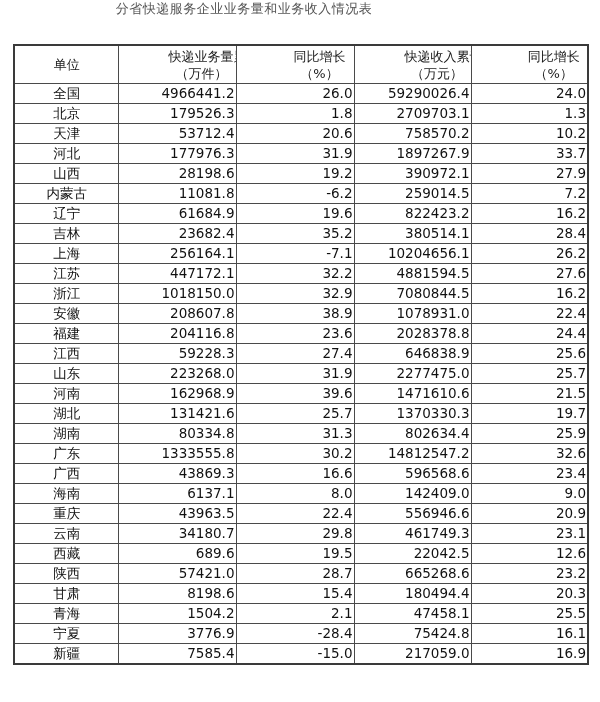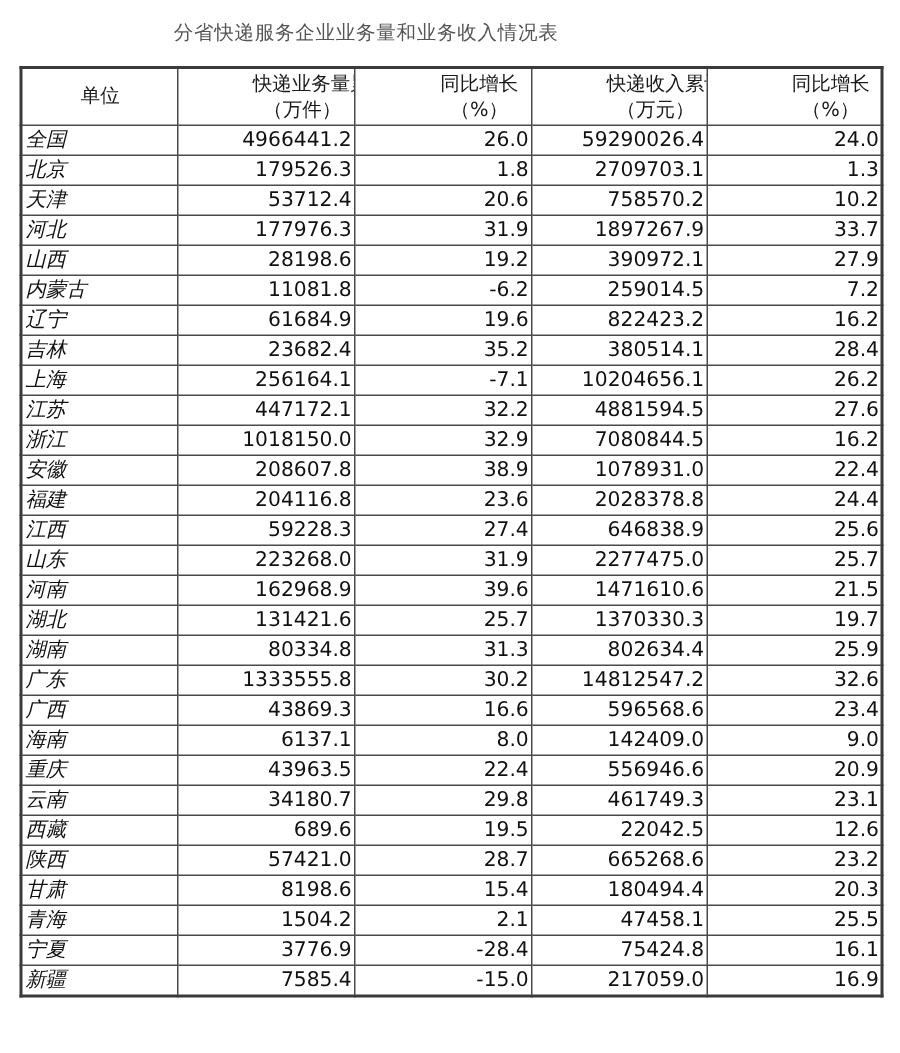--- a/index.html
+++ b/index.html
@@ -10,21 +10,21 @@
     body {
       width: 600px;
       height: 702px;
       position: relative;
       overflow: hidden;
       font-family: "DejaVu Sans", "Liberation Sans", sans-serif;
       color: #111111;
     }
     .title {
       position: absolute;
-      top: 15px;
+      top: 1px;
       left: 0;
       width: 488px;
       text-align: center;
       font-size: 13px;
       line-height: 16px;
       color: #555555;
       letter-spacing: 0.5px;
     }
     table.stats {
       position: absolute;
@@ -60,21 +60,21 @@
       display: block;
       padding-left: 48px;
     }
     table.stats tbody td {
       height: 19px;
       font-size: 13.5px;
       line-height: 19px;
       color: #111111;
     }
     table.stats tbody td.name {
-      font-style: italic;
+      text-align: center;
     }
     table.stats tbody td.num {
       text-align: right;
       padding-right: 1px;
     }
   </style>
 </head>
 <body>
 
 <div class="title">分省快递服务企业业务量和业务收入情况表</div>

